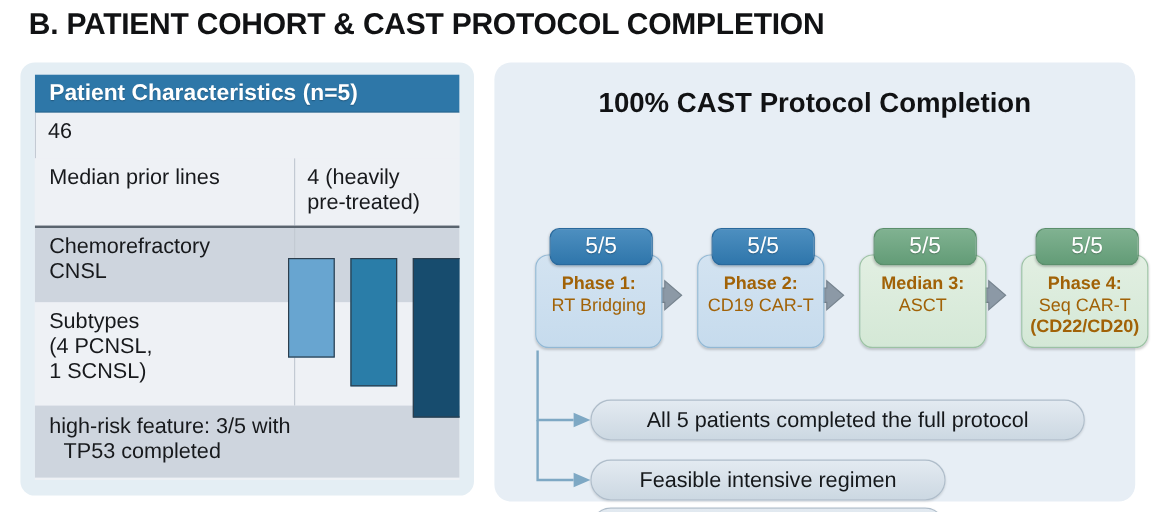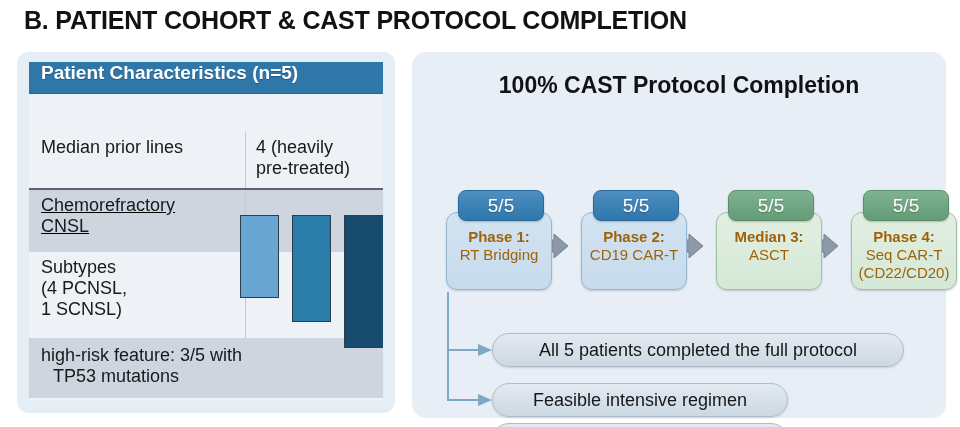--- a/index.html
+++ b/index.html
@@ -23,21 +23,21 @@
   .left-card{
     position:absolute;left:17px;top:52px;width:378px;height:361px;
     background:#e4eef4;border-radius:12px;
   }
   .table-wrap{
     position:absolute;left:12px;top:10px;width:354px;height:338px;
     background:#eef1f5;overflow:hidden;
   }
   .tbl-header{
     height:32px;background:#2e77a8;
-    display:flex;
+    display:flex;align-items:center;
     box-shadow:inset 0 -1px 0 rgba(0,0,0,.15);
   }
   .tbl-header span{
     color:#ffffff;font-size:19px;font-weight:bold;
     margin-left:12px;text-shadow:0 1px 1px rgba(0,0,0,.25);
   }
   .tbl-row{display:flex;position:relative;}
   .tbl-row .c1{
     width:216px;box-sizing:border-box;padding:5px 0 5px 12px;
     font-size:18px;color:#17191c;line-height:1.16;
@@ -45,21 +45,21 @@
   .tbl-row .c2{
     flex:1;box-sizing:border-box;padding:5px 0 5px 10px;
     font-size:18px;color:#17191c;line-height:1.16;
     border-left:1px solid #c3cad3;
   }
   .tbl-row.shade{background:#ced5de;}
   .tbl-row.light{background:#eef1f5;}
   .tbl-row.full .c1{width:auto;flex:1;}
   .r-age{height:38px;}
   .r-lines{height:56px;}
-  .r-chemo{height:62px;border-top:2px solid #5a646e;text-decoration:underline;}
+  .r-chemo{height:62px;border-top:2px solid #5a646e;}
   .r-sub{height:86px;}
   .r-risk{height:60px;}
   .r-risk .c1{padding-top:7px;}
   .ital{margin-left:12px;}
 
   
   .bars{position:absolute;left:0;top:0;width:354px;height:338px;pointer-events:none;}
   .bar{position:absolute;top:153px;border:1px solid #2c3e4d;box-sizing:border-box;}
 
   
@@ -89,21 +89,21 @@
     color:#ffffff;font-size:19px;font-weight:500;
     text-shadow:0 1px 1px rgba(0,0,0,.25);
     box-shadow:0 1px 2px rgba(0,0,0,.22);
   }
   .phase .lbl{
     position:absolute;left:0;top:16px;width:106px;
     text-align:center;font-size:15px;color:#a16207;line-height:1.2;
   }
   .phase .lbl b{font-weight:bold;display:block;}
   .phase .lbl .sub{display:block;font-weight:normal;}
-  .phase .lbl .sub2{display:block;font-weight:normal;}
+  .phase .lbl .sub2{display:block;font-weight:bold;}
 
   .blue-card{background:linear-gradient(180deg,#d3e3f1 0%,#c6dbed 100%);border:1px solid #92b8d4;}
   .blue-badge{background:linear-gradient(180deg,#4d8fc0 0%,#2f76ab 100%);border:1px solid #2a6displaced;}
   .blue-badge{background:linear-gradient(180deg,#4d8fc0 0%,#2f76ab 100%);border:1px solid #2a699c;}
   .green-card{background:linear-gradient(180deg,#e2efe2 0%,#d4e8d6 100%);border:1px solid #9cc2a4;}
   .green-badge{background:linear-gradient(180deg,#80b291 0%,#639c77 100%);border:1px solid #5b8f6c;}
 
   
   .pill{
     position:absolute;height:34px;border-radius:17px;
@@ -123,20 +123,21 @@
   <div class="panel-title">B. PATIENT COHORT &amp; CAST PROTOCOL COMPLETION</div>
 
   <div class="left-card">
     <div class="table-wrap">
 
       <div class="tbl-header">
         <span>Patient Characteristics (n=5)</span>
       </div>
 
       <div class="tbl-row light r-age">
+        <div class="c2">46</div>
       </div>
 
       <div class="tbl-row light r-lines">
         <div class="c1">Median prior lines</div>
         <div class="c2">
           <span>4 (heavily</span><br>
           <span>pre-treated)</span>
         </div>
       </div>
 
@@ -153,21 +154,21 @@
           <span>Subtypes</span><br>
           <span>(4 PCNSL,</span><br>
           <span>1 SCNSL)</span>
         </div>
         <div class="c2"></div>
       </div>
 
       <div class="tbl-row shade r-risk full">
         <div class="c1">
           <span>high-risk feature:  3/5 with</span><br>
-          <span class="ital">TP53</span><span> mutations</span>
+          <span class="ital">TP53</span><span> completed</span>
         </div>
 
       </div>
 
       <div class="bars">
         <div class="bar" id="bar0" style="left: 211px; width: 39px; height: 83px; background: rgb(104, 165, 208);"></div>
         <div class="bar" id="bar1" style="left: 263px; width: 39px; height: 107px; background: rgb(42, 125, 168);"></div>
         <div class="bar" id="bar2" style="left: 315px; width: 41px; height: 133px; background: rgb(23, 76, 110);"></div>
       </div>
 

